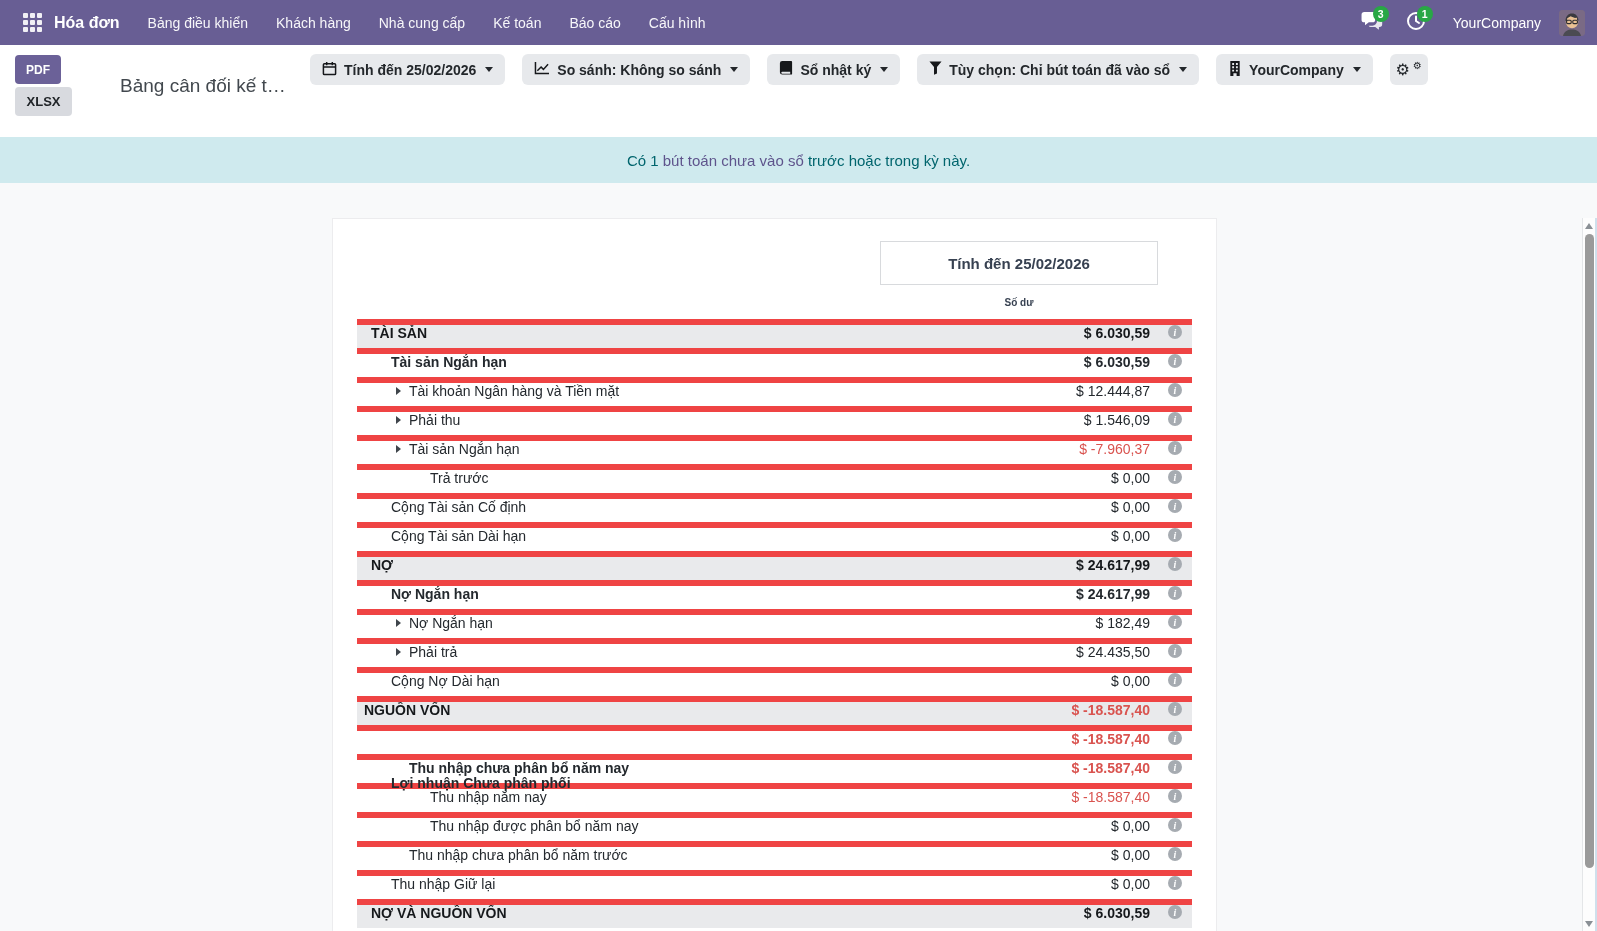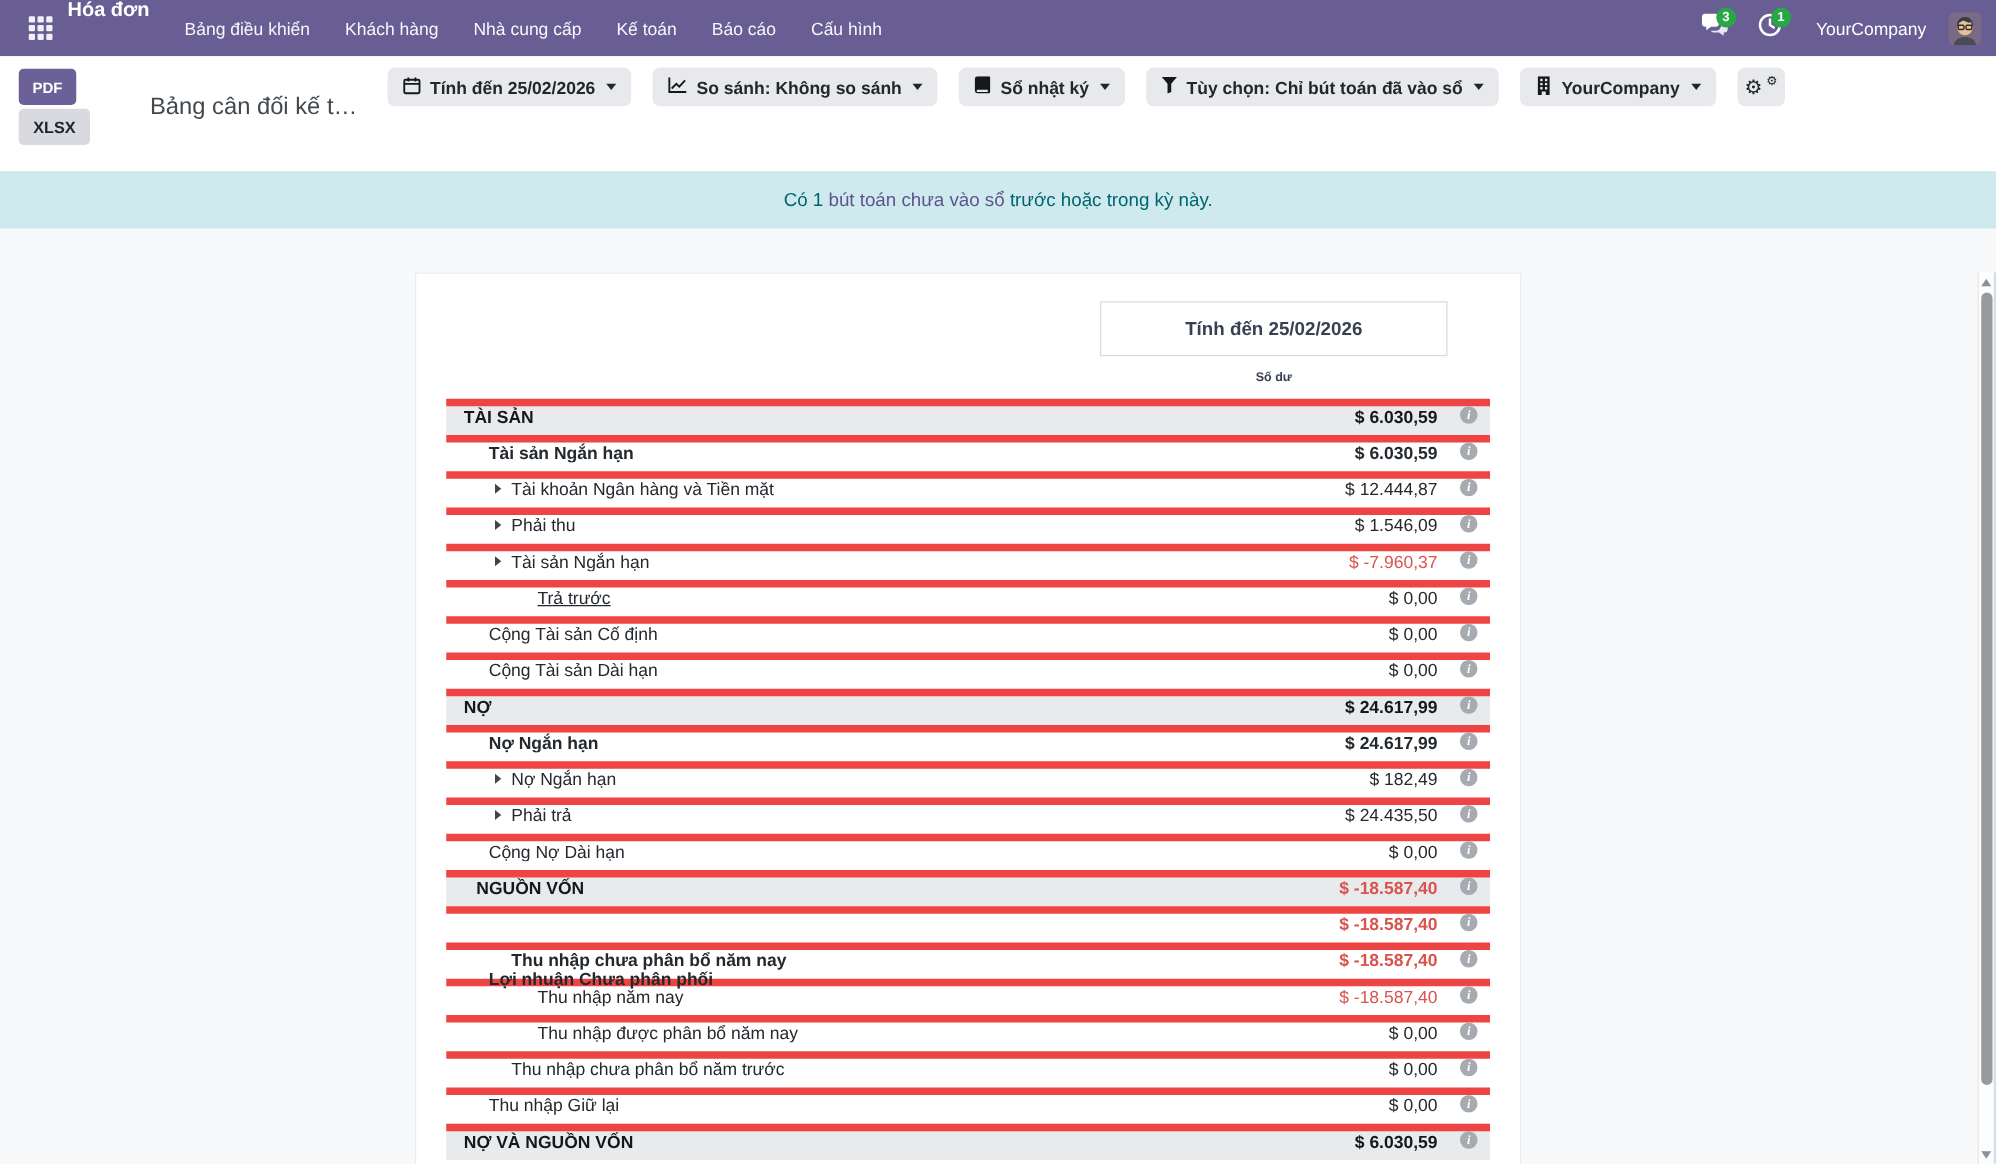--- a/index.html
+++ b/index.html
@@ -1,21 +1,21 @@
 <!DOCTYPE html>
 <html><head>
 <meta charset="utf-8">
 <style>
   * { margin:0; padding:0; box-sizing:border-box; }
   html,body { width:1597px; height:931px; overflow:hidden; font-family:"Liberation Sans", sans-serif; }
   .root { position:relative; width:1597px; height:931px; background:#f8f9fa; overflow:hidden; }
 
   
   .navbar { position:absolute; top:0; left:0; width:100%; height:45px; background:#685e94;
-            display:flex; align-items:flex-start; padding:0 12px; color:#fff; }
+            display:flex; align-items:center; padding:0 12px; color:#fff; }
   .apps-btn { width:40px; height:45px; display:flex; align-items:center; justify-content:center; cursor:pointer; }
   .apps-grid { width:19px; height:19px; display:grid; grid-template-columns:repeat(3,1fr); gap:2px; }
   .apps-grid span { background:#ffffffe8; border-radius:1px; }
   .app-name { font-size:16px; font-weight:bold; margin:0 14px 0 2px; cursor:pointer; }
   .nav-menu { display:flex; align-items:center; }
   .nav-item { font-size:14px; padding:0 14px; height:45px; display:flex; align-items:center; cursor:pointer; color:#fffffff2; }
   .nav-right { margin-left:auto; display:flex; align-items:center; gap:10px; }
   .icon-badge-wrap { position:relative; width:34px; height:45px; display:flex; align-items:center; justify-content:center; cursor:pointer; }
   .badge { position:absolute; top:6px; right:0px; min-width:16px; height:16px; border-radius:8px; background:#28a745;
            color:#fff; font-size:10.5px; font-weight:bold; display:flex; align-items:center; justify-content:center; padding:0 4px; }
@@ -254,21 +254,21 @@
             </div>
           </div>
           <div class="trow">
             <div class="t-label" style="padding-left: 39px;"><span class="expand-caret"></span>Tài sản Ngắn hạn</div>
             <div class="t-value neg">$ -7.960,37</div>
             <div class="t-info">
               <span class="info-icon">i</span>
             </div>
           </div>
           <div class="trow">
-            <div class="t-label" style="padding-left: 73px; text-decoration: underline;">Trả trước</div>
+            <div class="t-label" style="padding-left: 73px;">Trả trước</div>
             <div class="t-value">$ 0,00</div>
             <div class="t-info">
               <span class="info-icon">i</span>
             </div>
           </div>
           <div class="trow">
             <div class="t-label" style="padding-left: 34px;">Cộng Tài sản Cố định</div>
             <div class="t-value">$ 0,00</div>
             <div class="t-info">
               <span class="info-icon">i</span>
@@ -310,21 +310,21 @@
             </div>
           </div>
           <div class="trow">
             <div class="t-label" style="padding-left: 34px;">Cộng Nợ Dài hạn</div>
             <div class="t-value">$ 0,00</div>
             <div class="t-info">
               <span class="info-icon">i</span>
             </div>
           </div>
           <div class="trow section">
-            <div class="t-label" style="padding-left: 24px;">NGUỒN VỐN</div>
+            <div class="t-label" style="padding-left: 7px;">NGUỒN VỐN</div>
             <div class="t-value neg">$ -18.587,40</div>
             <div class="t-info">
               <span class="info-icon">i</span>
             </div>
           </div>
           <div class="trow bold">
             <div class="t-label" style="padding-left: 34px; margin-top: 44px;">Lợi nhuận Chưa phân phối</div>
             <div class="t-value neg">$ -18.587,40</div>
             <div class="t-info">
               <span class="info-icon">i</span>

